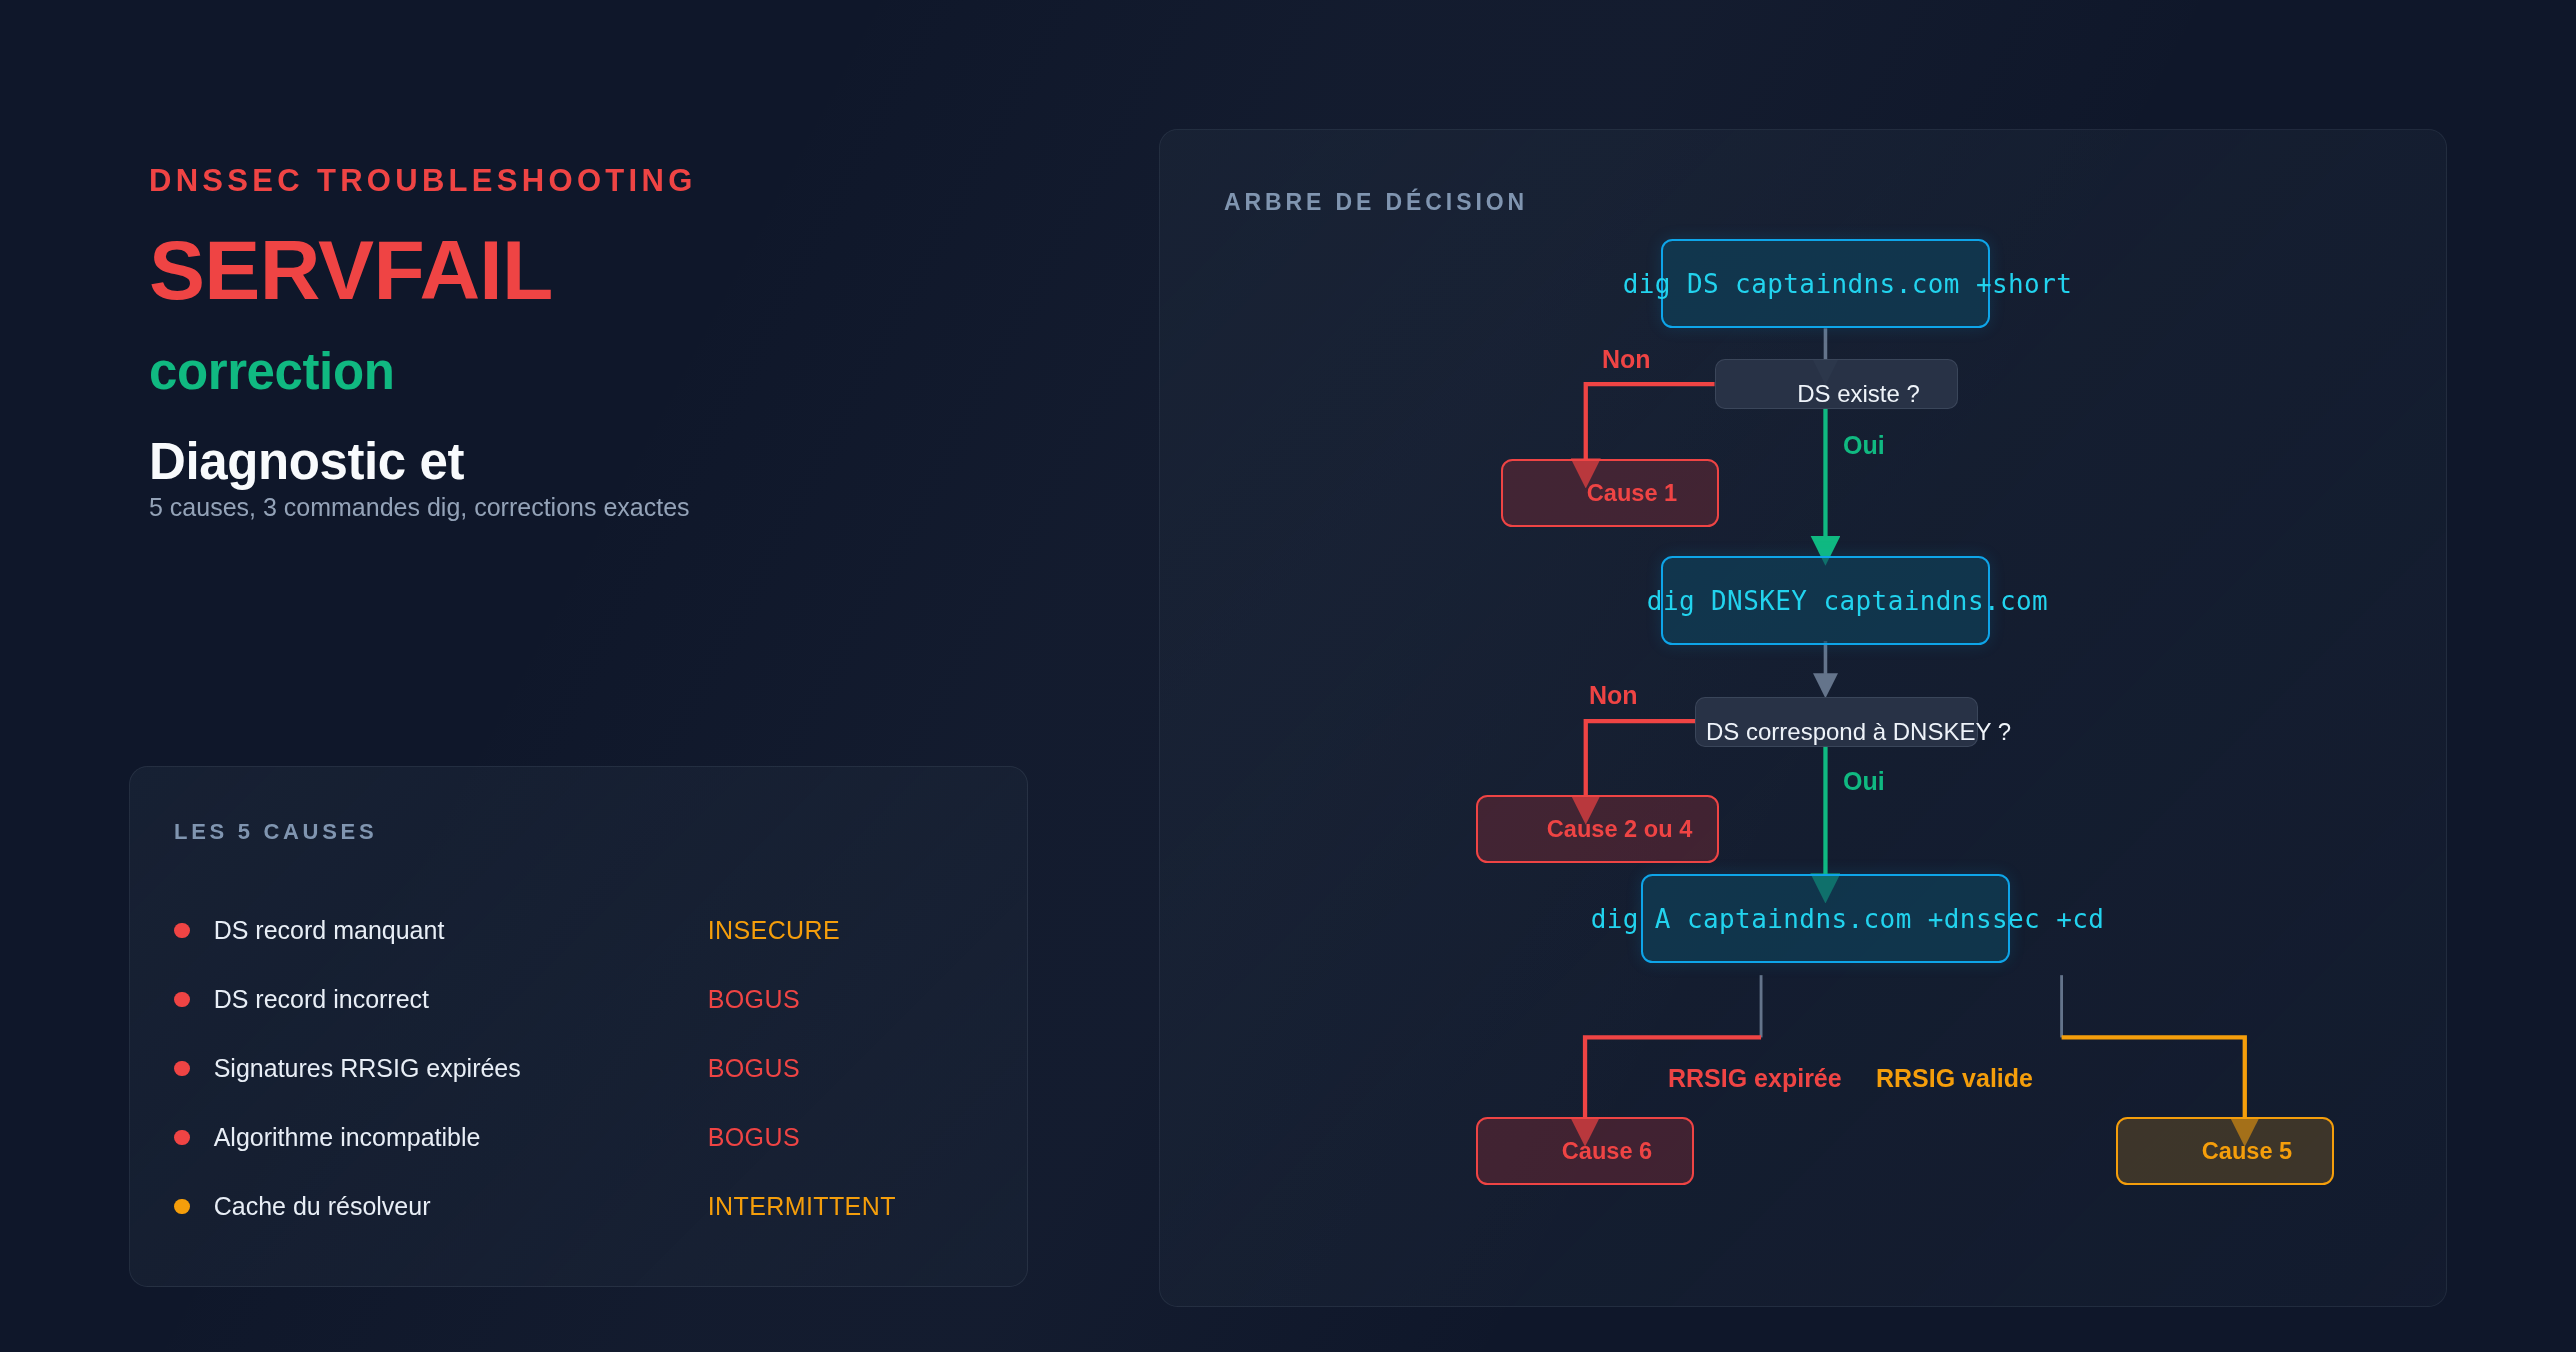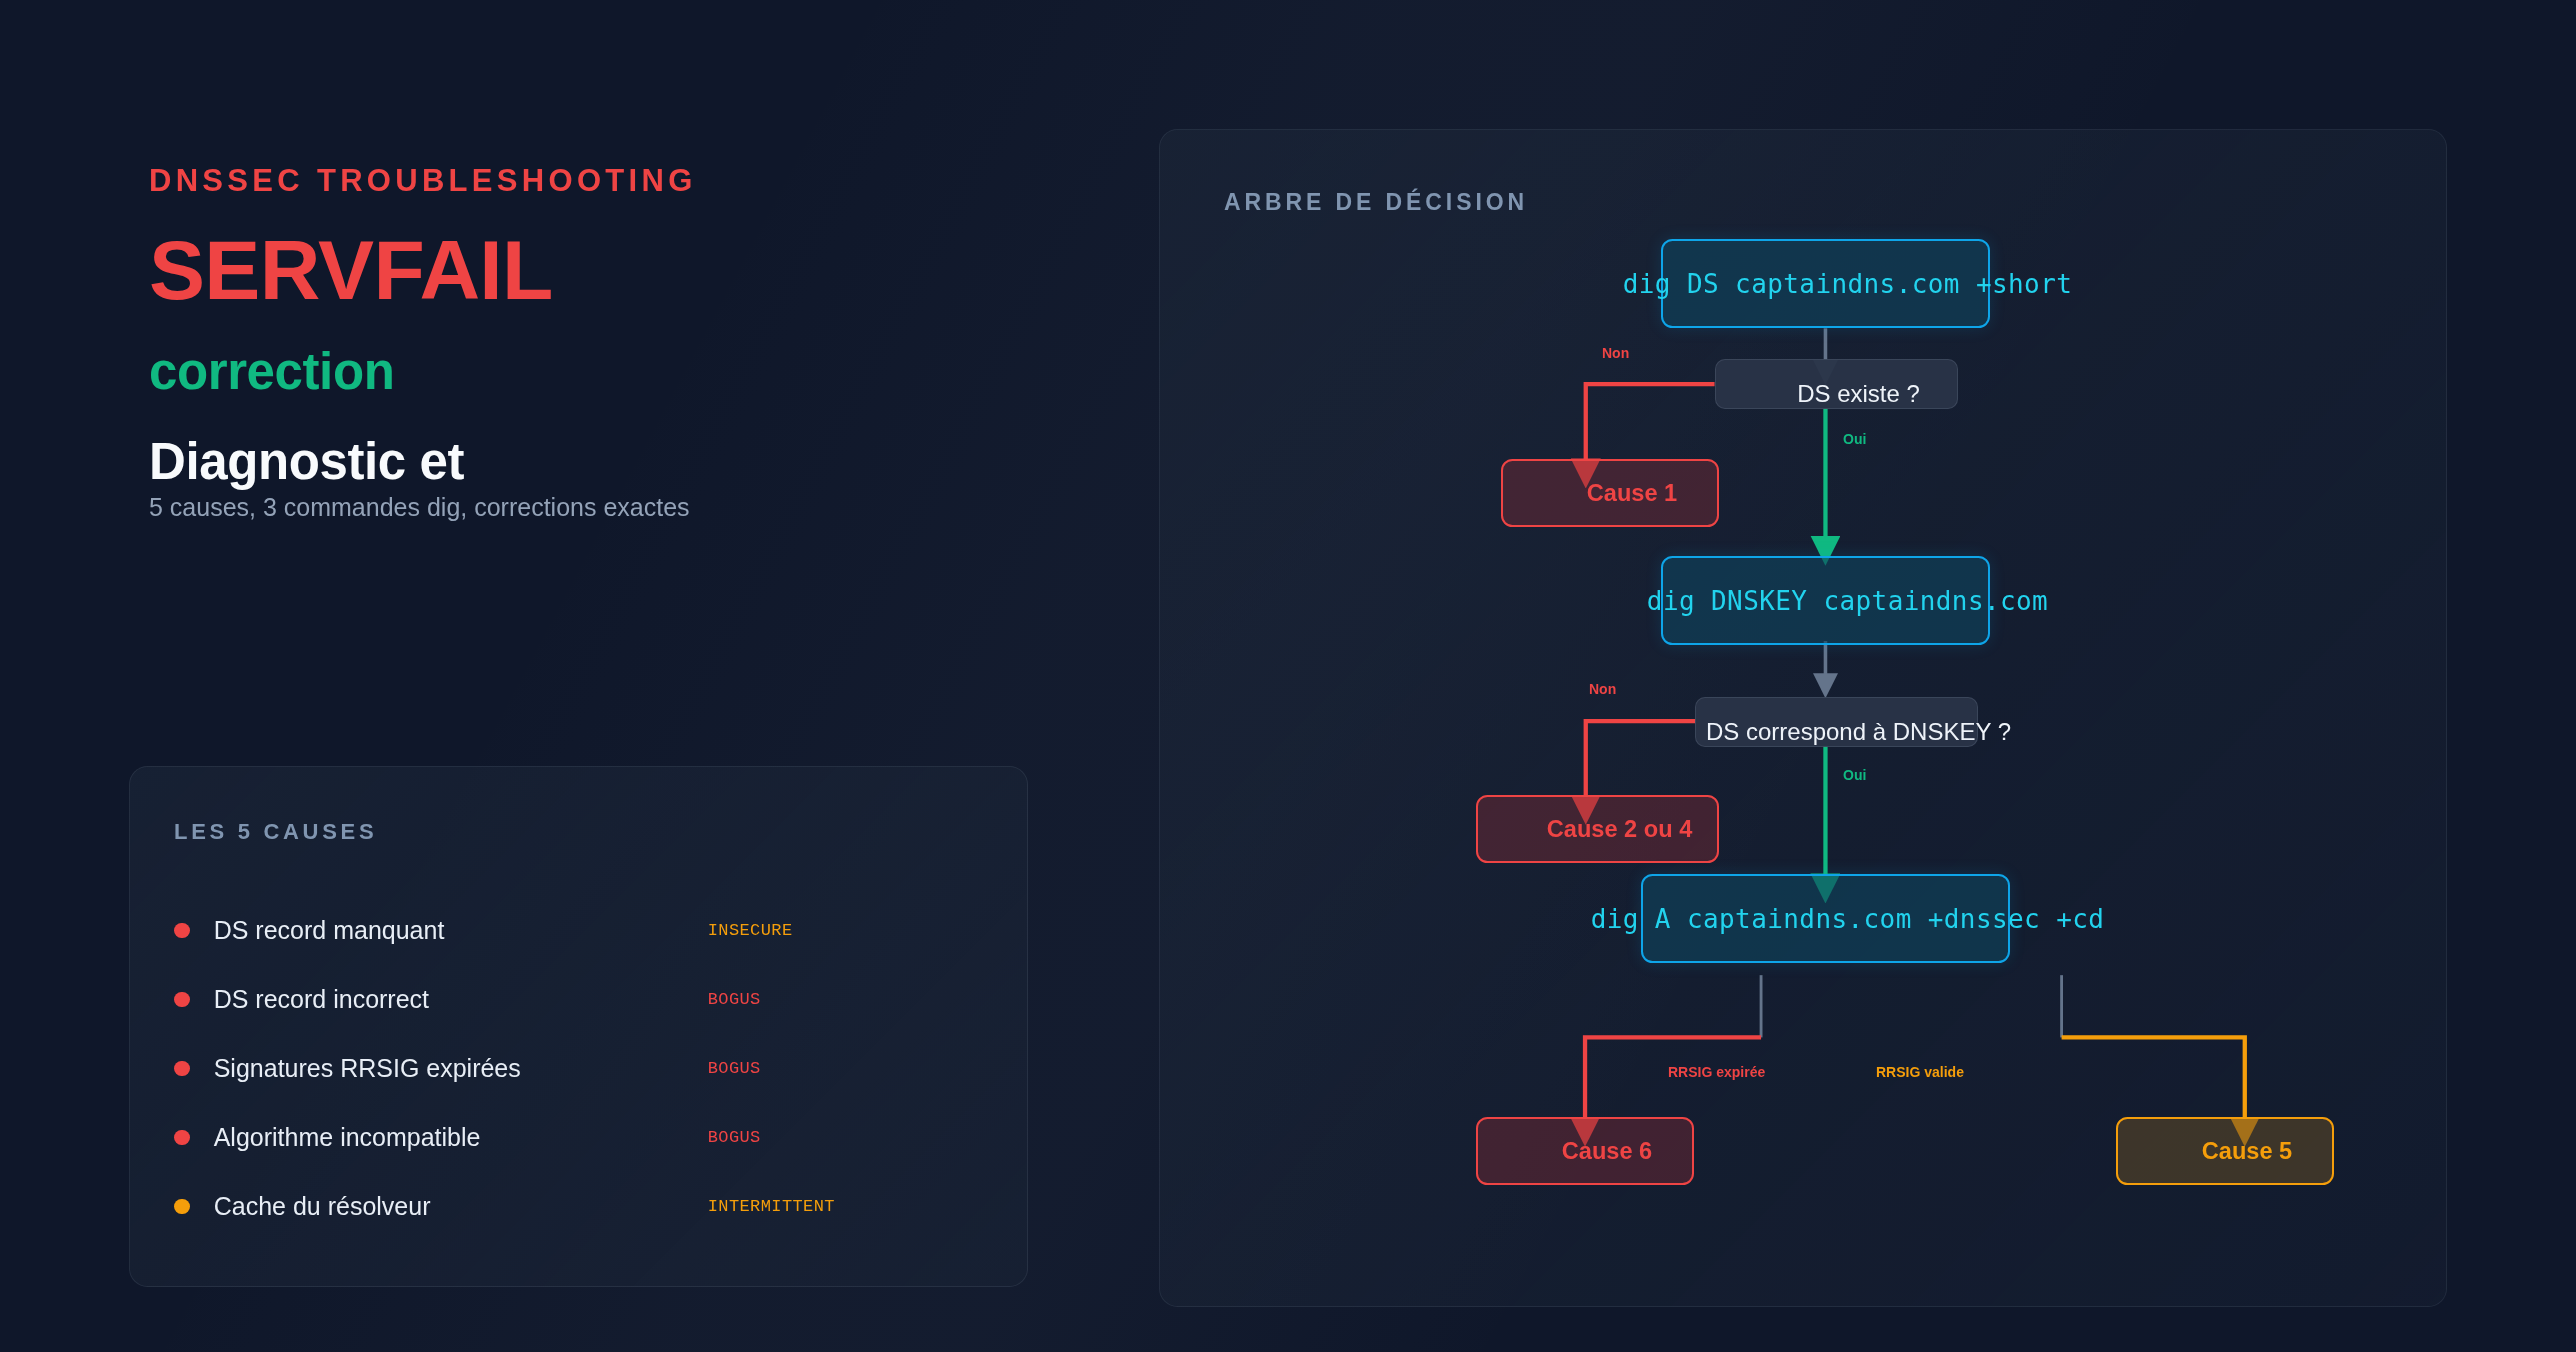--- a/index.html
+++ b/index.html
@@ -103,22 +103,22 @@
     border-radius:50%;
     flex:0 0 15.7px;
     margin-right:24px;
   }
   .cause-label {
     color:#e8eef6;
     font-size:25px;
     flex:0 0 494px;
   }
   .cause-status {
-    font-family:Liberation Mono, monospace;
-    font-size:17px;
+    font-family:Liberation Sans, sans-serif;
+    font-size:25px;
     letter-spacing:0.4px;
   }
 
   
   #tree-panel {
     position:absolute;
     left:1159px; top:129px;
     width:1288px; height:1178px;
     background:linear-gradient(135deg, rgba(30,41,59,0.50) 0%, rgba(30,41,59,0.26) 100%);
     border:0.7px solid rgba(148,163,184,0.11);
@@ -175,21 +175,21 @@
   .out-text { font-size:23.6px; font-weight:bold; white-space:nowrap; }
 
   .out-red   { background:rgba(120,42,54,0.45); border-color:#ef4444; }
   .out-red   .out-text { color:#ef4444; }
   .out-amber { background:rgba(96,74,38,0.55); border-color:#f59e0b; }
   .out-amber .out-text { color:#f59e0b; }
 
   
   .edge-label {
     position:absolute;
-    font-size:14px;
+    font-size:25px;
     font-weight:bold;
     white-space:nowrap;
   }
   .lbl-red   { color:#ef4444; }
   .lbl-green { color:#10b981; }
   .lbl-amber { color:#f59e0b; }
 </style>
 </head>
 <body>
 

